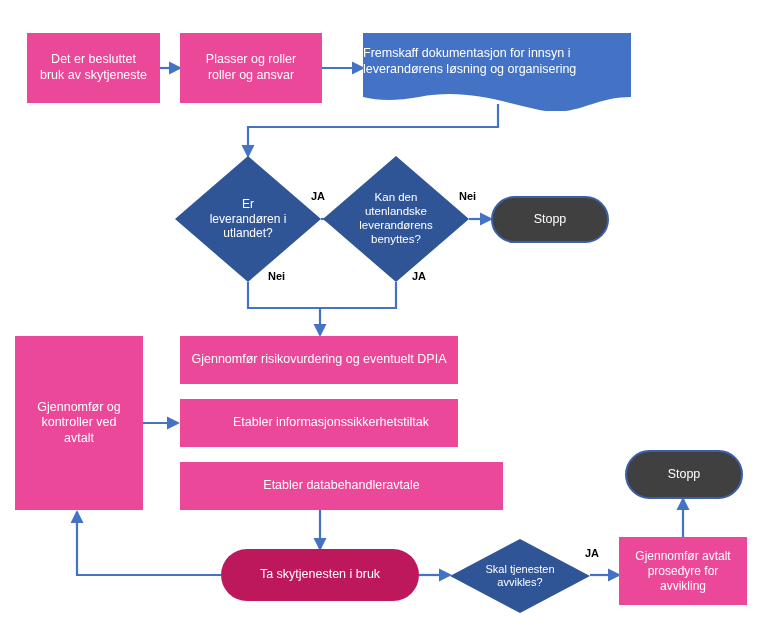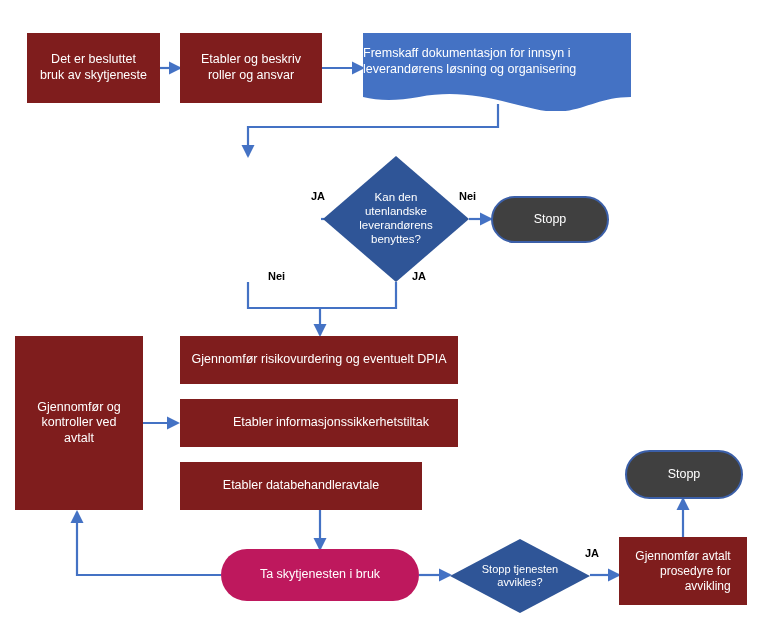--- a/index.html
+++ b/index.html
@@ -35,21 +35,21 @@
     text-align: center;
     color: #ffffff;
     line-height: 1.25;
   }
   .node .nlabel {
     display: block;
     padding: 0 6px;
     white-space: pre-line;
   }
   .proc {
-    background: #7f1d1d;
+    background: #ec4899;
   }
   .stadium {
     background: #be185d;
     border-radius: 999px;
   }
   .terminator {
     background: #404040;
     border-radius: 999px;
     border: 2px solid #3B5FA8;
     color: #ffffff;
@@ -130,35 +130,43 @@
       <path d="M 396 282 L 396 308 L 320 308"></path>
     </g>
   </svg>
 
   <div class="node proc" style="left:27px; top:33px; width:133px; height:70px; font-size:12.5px;">
     <span class="nlabel">Det er besluttet
 bruk av skytjeneste</span>
   </div>
 
   <div class="node proc" style="left:180px; top:33px; width:142px; height:70px; font-size:12.5px;">
-    <span class="nlabel">Etabler og beskriv
+    <span class="nlabel">Plasser og roller
 roller og ansvar</span>
   </div>
 
   <div class="doc-wrap" style="left:363px; top:33px; width:268px; height:78px;">
     <svg class="dshape" viewBox="0 0 268 78" preserveAspectRatio="none" xmlns="http://www.w3.org/2000/svg">
       <path d="M 0 0 L 268 0 L 268 64
                C 228 64, 214 86, 172 76
                C 130 66, 98 56, 56 64
                C 34 68, 16 68, 0 64 Z" fill="#4472C4"></path>
     </svg>
     <span class="nlabel" style="font-size:12.5px;">Fremskaff dokumentasjon for innsyn i
 leverandørens løsning og organisering</span>
   </div>
 
+  <div class="diamond-wrap" style="left:175px; top:156px; width:146px; height:126px;">
+    <svg class="dshape" viewBox="0 0 146 126" preserveAspectRatio="none" xmlns="http://www.w3.org/2000/svg">
+      <polygon points="73,0 146,63 73,126 0,63" fill="#2F5597"></polygon>
+    </svg>
+    <span class="nlabel" style="font-size:12px;">Er
+leverandøren i
+utlandet?</span>
+  </div>
 
   <div class="diamond-wrap" style="left:323px; top:156px; width:146px; height:126px;">
     <svg class="dshape" viewBox="0 0 146 126" preserveAspectRatio="none" xmlns="http://www.w3.org/2000/svg">
       <polygon points="73,0 146,63 73,126 0,63" fill="#2F5597"></polygon>
     </svg>
     <span class="nlabel" style="font-size:11.5px;">Kan den
 utenlandske
 leverandørens
 benyttes?</span>
   </div>
@@ -174,37 +182,37 @@
   </div>
 
   <div class="node proc" style="left:180px; top:336px; width:278px; height:48px; font-size:12.5px;">
     <span class="nlabel">Gjennomfør risikovurdering og eventuelt DPIA</span>
   </div>
 
   <div class="node proc" style="left:180px; top:399px; width:278px; height:48px; font-size:12.5px;padding-left:24px;">
     <span class="nlabel">Etabler informasjonssikkerhetstiltak</span>
   </div>
 
-  <div class="node proc" style="left:180px; top:462px; width:242px; height:48px; font-size:12.5px;">
+  <div class="node proc" style="left:180px; top:462px; width:323px; height:48px; font-size:12.5px;">
     <span class="nlabel">Etabler databehandleravtale</span>
   </div>
 
   <div class="node stadium" style="left:221px; top:549px; width:198px; height:52px; font-size:12.5px;">
     <span class="nlabel">Ta skytjenesten i bruk</span>
   </div>
 
   <div class="diamond-wrap" style="left:450px; top:539px; width:140px; height:74px;">
     <svg class="dshape" viewBox="0 0 140 74" preserveAspectRatio="none" xmlns="http://www.w3.org/2000/svg">
       <polygon points="70,0 140,37 70,74 0,37" fill="#2F5597"></polygon>
     </svg>
-    <span class="nlabel" style="font-size:11px;">Stopp tjenesten
+    <span class="nlabel" style="font-size:11px;">Skal tjenesten
 avvikles?</span>
   </div>
 
-  <div class="node proc" style="left:619px; top:537px; width:128px; height:68px; font-size:12px;text-align:right;">
+  <div class="node proc" style="left:619px; top:537px; width:128px; height:68px; font-size:12px;">
     <span class="nlabel">Gjennomfør avtalt
 prosedyre for
 avvikling</span>
   </div>
 
   <div class="node terminator" style="left:625px; top:450px; width:118px; height:49px; font-size:12.5px;">
     <span class="nlabel">Stopp</span>
   </div>
 
   <span class="edge-label" style="left:311px; top:190px;">JA</span>

